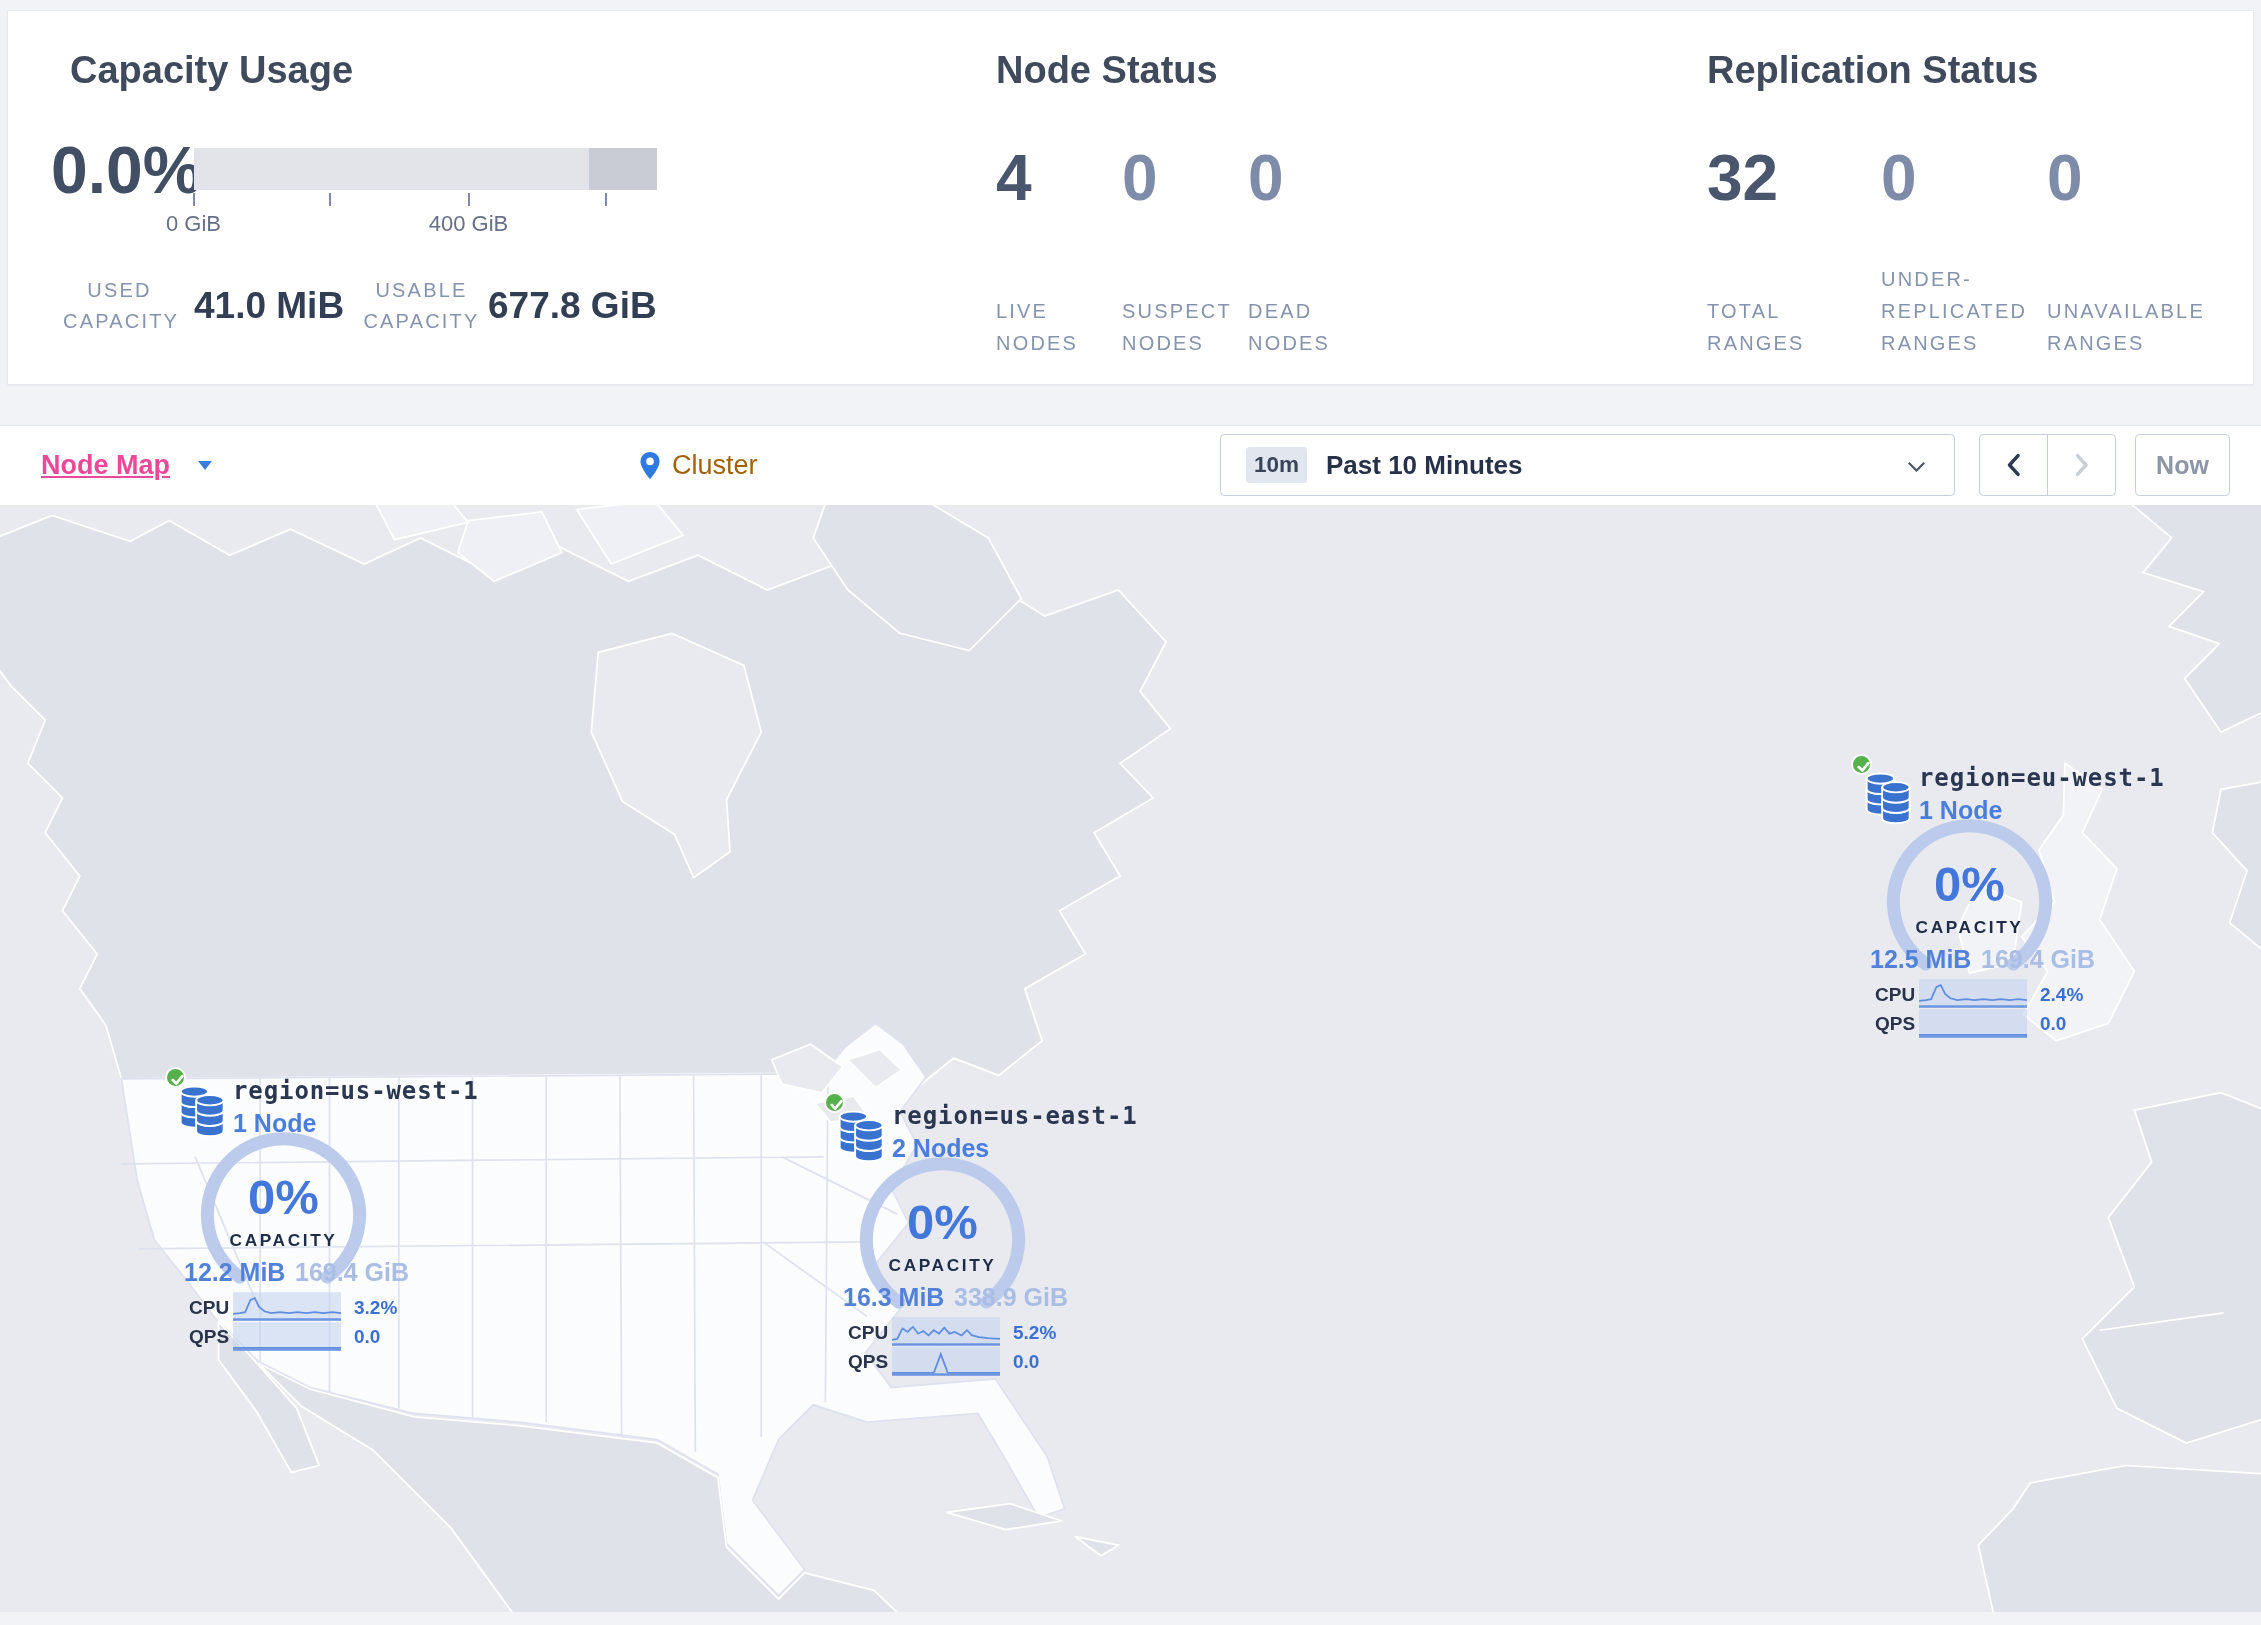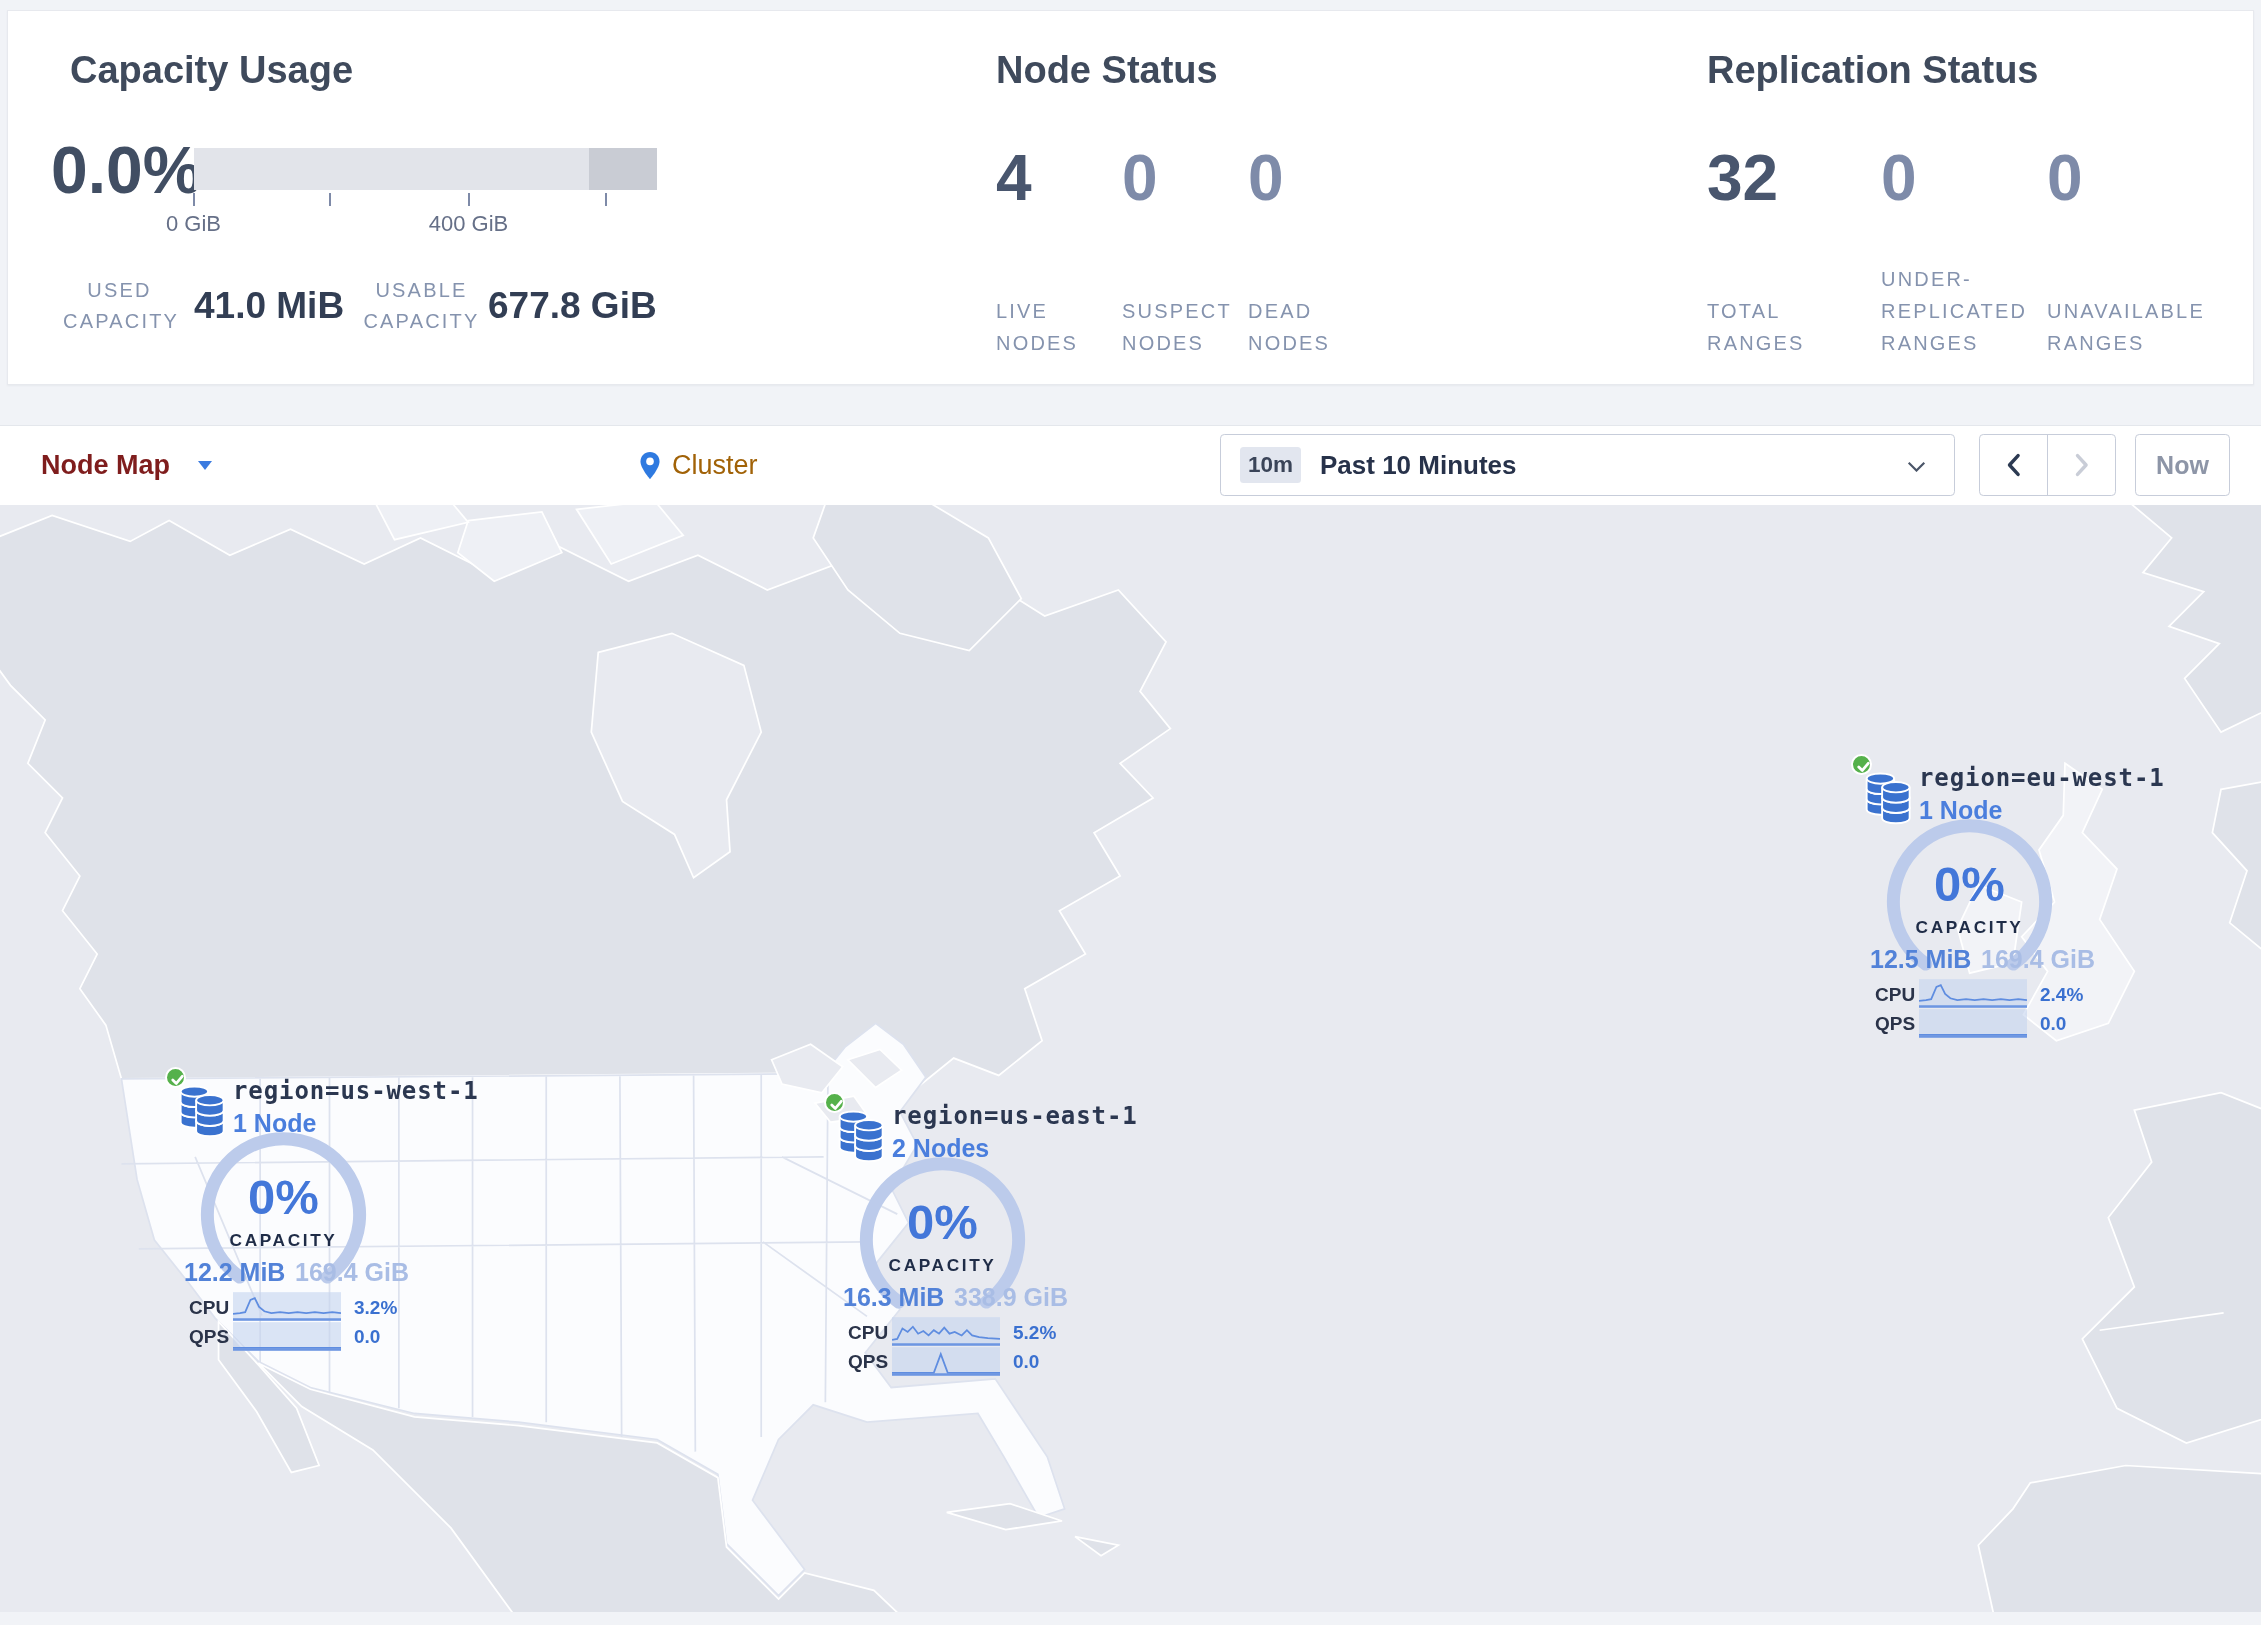--- a/index.html
+++ b/index.html
@@ -24,29 +24,29 @@
   .big-num.zero { color:#7e8ba9; }
   .col-label { position:absolute; top:258px; font-size:20px; letter-spacing:2.2px;
                line-height:32px; color:#8593ae;margin-top:26px; }
   .col-label.l3 { top:226px; }
 
   
   .toolbar { position:absolute; left:0; top:425px; width:2261px; height:81px; background:#fff;
              border-top:0.9px solid #e4e7ec; border-bottom:0.9px solid #dfe2e8; }
   .nodemap { position:absolute; left:41px; top:0; height:100%; display:flex; align-items:center;
              cursor:pointer; }
-  .nodemap-label { font-size:27px; font-weight:600; color:#7f1d1d; }
+  .nodemap-label { font-size:27px; font-weight:600; color:#ec4899;text-decoration:underline; }
   .nodemap-caret { width:0; height:0; margin-left:28px; border-left:7.8px solid transparent;
                    border-right:7.8px solid transparent; border-top:9.5px solid #3b7be0; }
   .crumb { position:absolute; left:639px; top:0; height:100%; display:flex; align-items:center; }
   .crumb-pin { width:22px; height:29px; }
   .crumb-label { margin-left:11px; font-size:27px; color:#a16207; }
   .timebox { position:absolute; left:1220px; top:434px; width:735px; height:62px; background:#fff;
              border:1.7px solid #c7cdda; border-radius:4.3px; display:flex; align-items:center; }
-  .time-badge { margin-left:19px; width:61px; height:36px; background:#e2e6ef; border-radius:3.5px;
+  .time-badge { margin-left:25px; width:61px; height:36px; background:#e2e6ef; border-radius:3.5px;
                 display:flex; align-items:center; justify-content:center;
                 font-size:22.5px; font-weight:700; color:#3a4458; }
   .time-label { margin-left:19px; font-size:26px; font-weight:700; color:#27324a; }
   .time-chevron { position:absolute; right:28px; top:26px; }
   .arrowbox { position:absolute; left:1979px; top:434px; width:137px; height:62px;
               border:1.7px solid #c7cdda; border-radius:4.3px; background:#fff; display:flex; }
   .arrow-cell { flex:1; display:flex; align-items:center; justify-content:center; cursor:pointer; }
   .arrow-cell.first { border-right:1.7px solid #c7cdda; }
   .nowbtn { position:absolute; left:2135px; top:434px; width:95px; height:62px; background:#fff;
             border:1.7px solid #c7cdda; border-radius:4.3px; display:flex; align-items:center;

